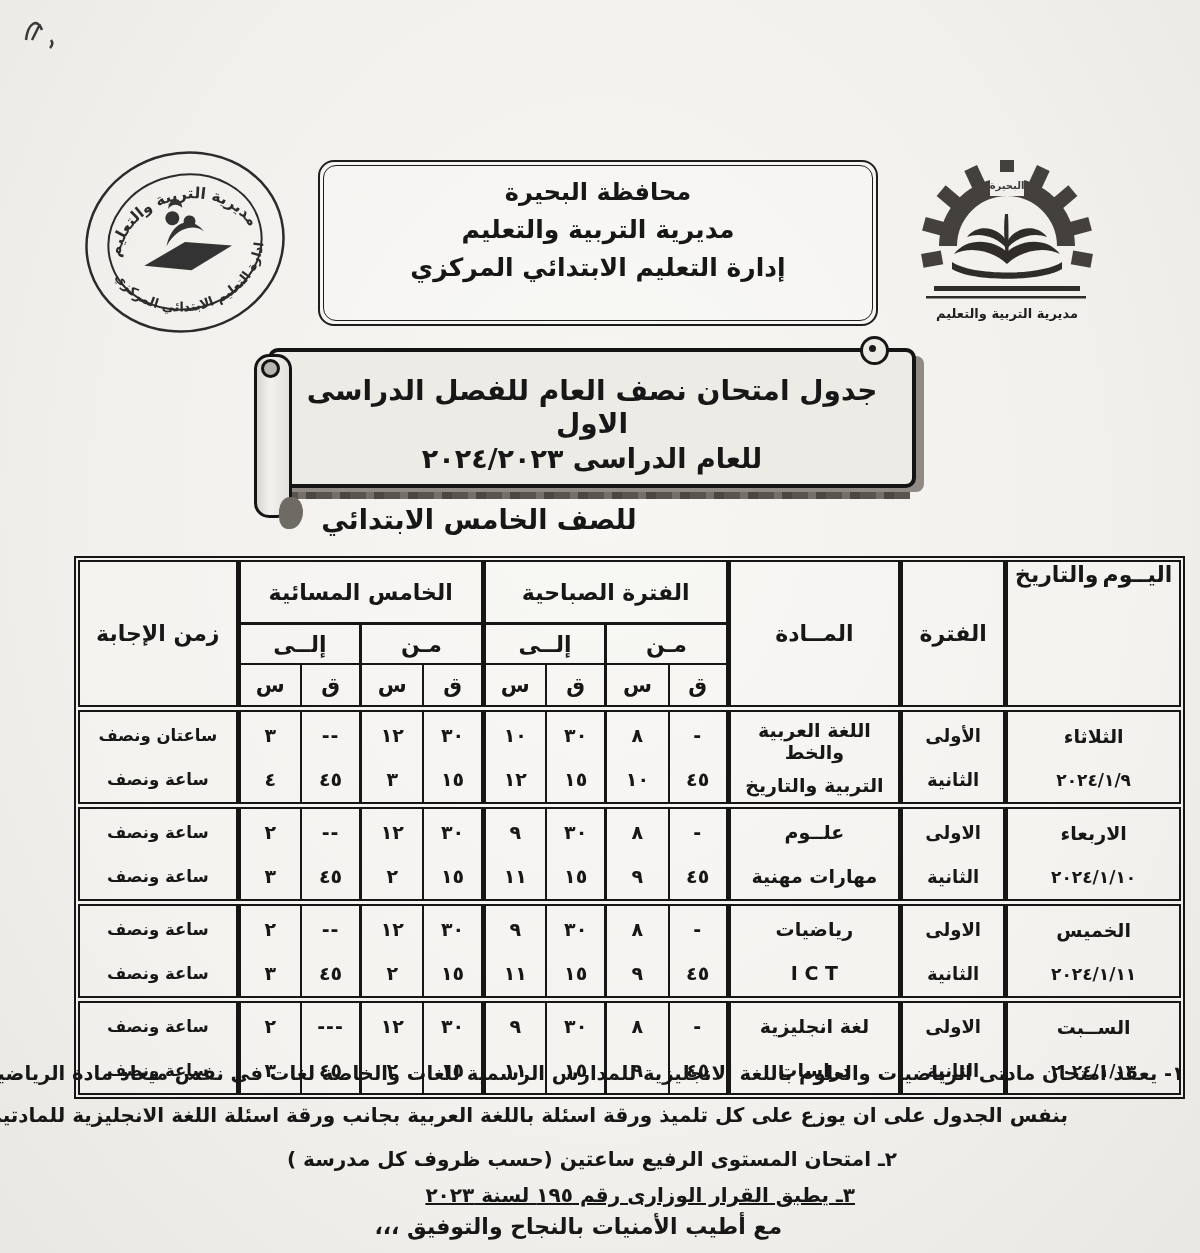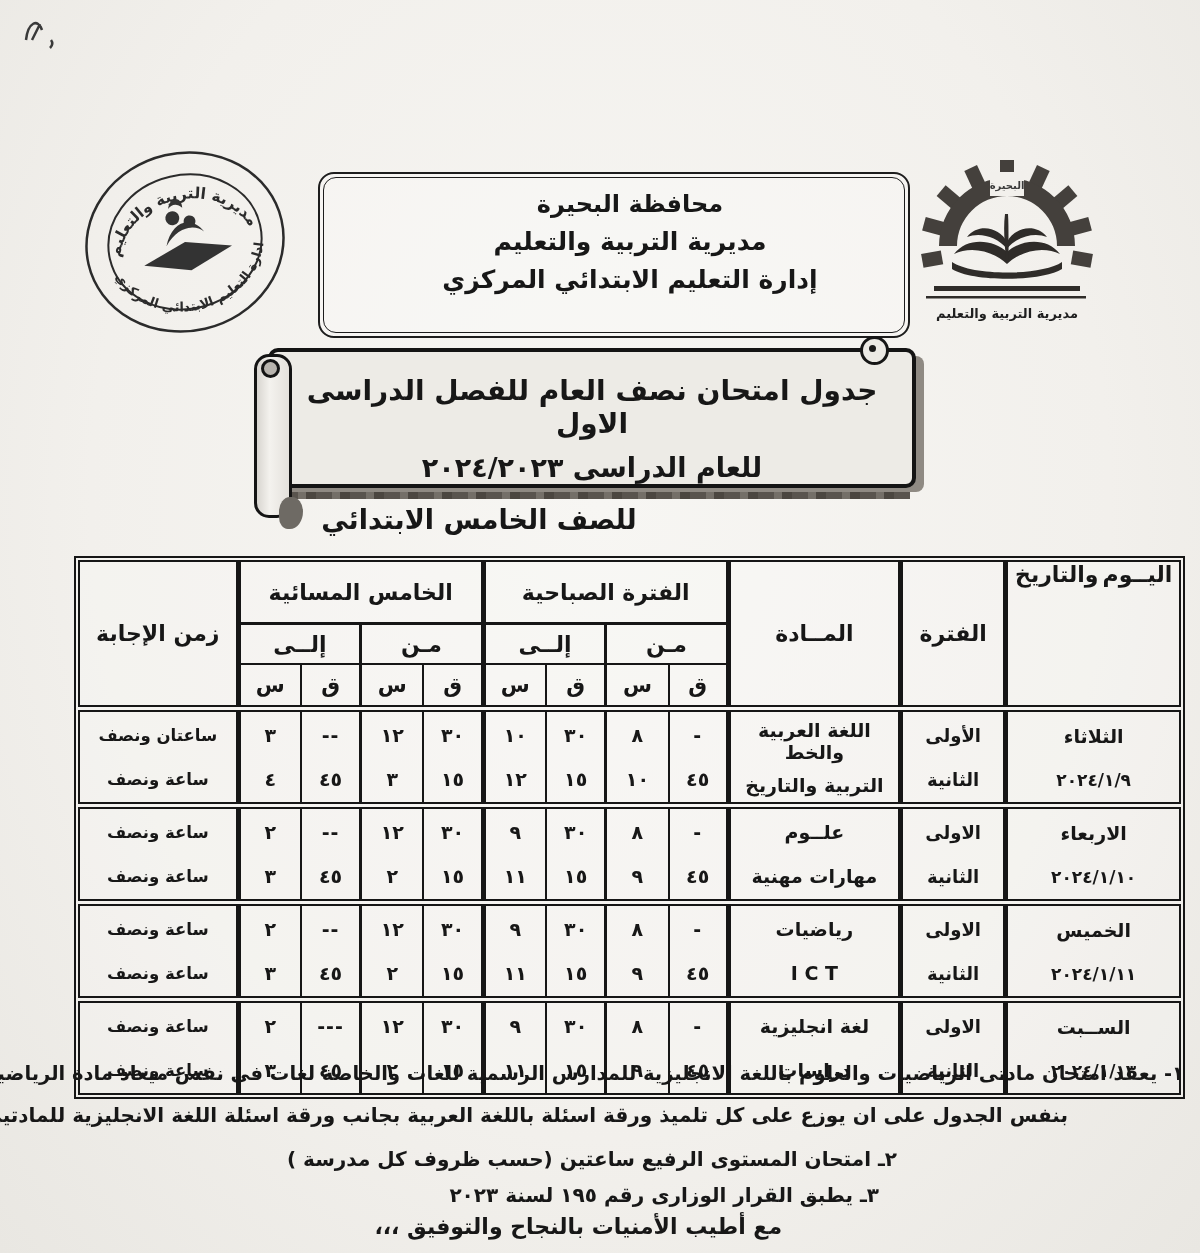--- a/index.html
+++ b/index.html
@@ -10,24 +10,23 @@
     font-family:"DejaVu Sans", sans-serif;
     font-weight:bold;color:#171717;direction:rtl;
   }
   
   .pen-marks{position:absolute;left:18px;top:10px;width:60px;height:50px;}
   
   .stamp{position:absolute;left:80px;top:146px;width:210px;height:192px;}
   .stamp svg{width:100%;height:100%;}
   
   .office-box{
-    position:absolute;left:318px;top:172px;width:556px;height:162px;
+    position:absolute;left:318px;top:160px;width:556px;height:162px;
     border:2.5px solid #1d1d1d;border-radius:16px;text-align:center;
     background:rgba(255,255,255,.25);
-    padding-left:32px;
   }
   .office-box::before{
     content:"";position:absolute;inset:3px;border:1.5px solid #1d1d1d;border-radius:13px;
   }
   .office-box .l1{margin-top:16px;font-size:24px;}
   .office-box .l2{margin-top:9px;font-size:25px;}
   .office-box .l3{margin-top:9px;font-size:25px;}
   
   .logo{position:absolute;left:912px;top:146px;width:190px;height:182px;}
   .logo svg{width:100%;height:100%;}
@@ -51,21 +50,21 @@
     position:absolute;left:16px;top:12px;width:640px;height:132px;
     border:4px solid #141414;border-radius:10px;
     background:
       repeating-linear-gradient(115deg, rgba(0,0,0,0.03) 0 6px, rgba(0,0,0,0) 6px 14px),
       #ecea e6;
     background-color:#edebe6;
     box-shadow:10px 6px 0 -2px #8f8a83;
     text-align:center;z-index:2;
   }
   .banner .line1{margin-top:22px;font-size:28px;letter-spacing:.5px;}
-  .banner .line2{margin-top:12px;font-size:27px;}
+  .banner .line2{margin-top:3px;font-size:27px;}
   .banner .under-strip{
     position:absolute;left:30px;top:150px;width:628px;height:13px;z-index:1;
     background:repeating-linear-gradient(90deg,#59544e 0 16px,#746f68 16px 24px,#4b4640 24px 34px);
   }
   .banner .curl{
     position:absolute;left:608px;top:0px;width:23px;height:23px;
     border:3.5px solid #161616;border-radius:50%;background:#eceae5;z-index:4;
   }
   .banner .curl::after{
     content:"";position:absolute;left:6px;top:6px;width:7px;height:7px;
@@ -98,21 +97,21 @@
   td .day-date{font-size:17px;letter-spacing:1px;}
   td .period{font-size:18px;}
   td .subject{font-size:19px;}
   td .num{font-size:19px;letter-spacing:1px;}
   td .answer{font-size:16.5px;}
   
   .note{position:absolute;white-space:nowrap;font-size:20px;}
   .n1a{top:1062px;right:16px;font-size:19.5px;}
   .n1b{top:1103px;right:132px;}
   .n2 {top:1147px;right:303px;}
-  .n3 {top:1183px;right:321px;}
+  .n3 {top:1183px;right:345px;text-decoration:underline;}
   .closing{top:1214px;right:418px;font-size:22px;}
 </style>
 </head>
 <body>
 
 <div class="sheet">
 
   <svg class="pen-marks" viewBox="0 0 60 50">
     <path d="M8,30 C10,12 20,8 24,20 M22,14 L14,30" stroke="#3a3a3a" stroke-width="2.5" fill="none"></path>
     <path d="M33,30 q3,4 -1,8" stroke="#3a3a3a" stroke-width="2.5" fill="none"></path>

